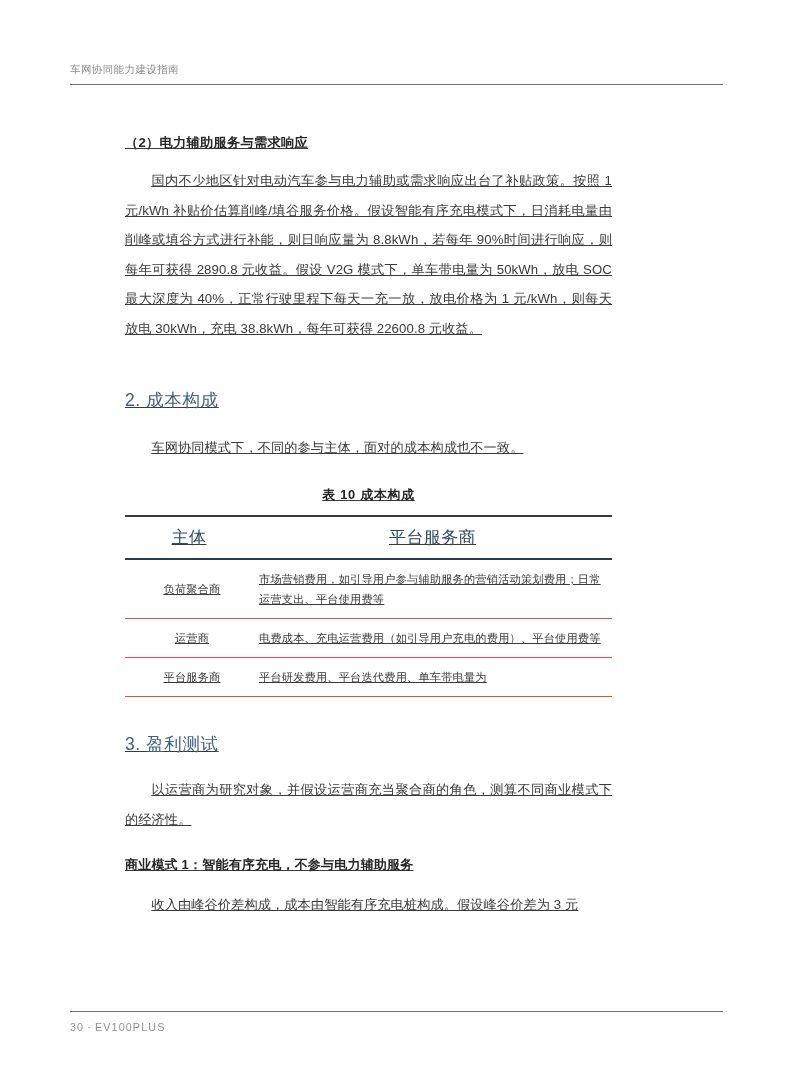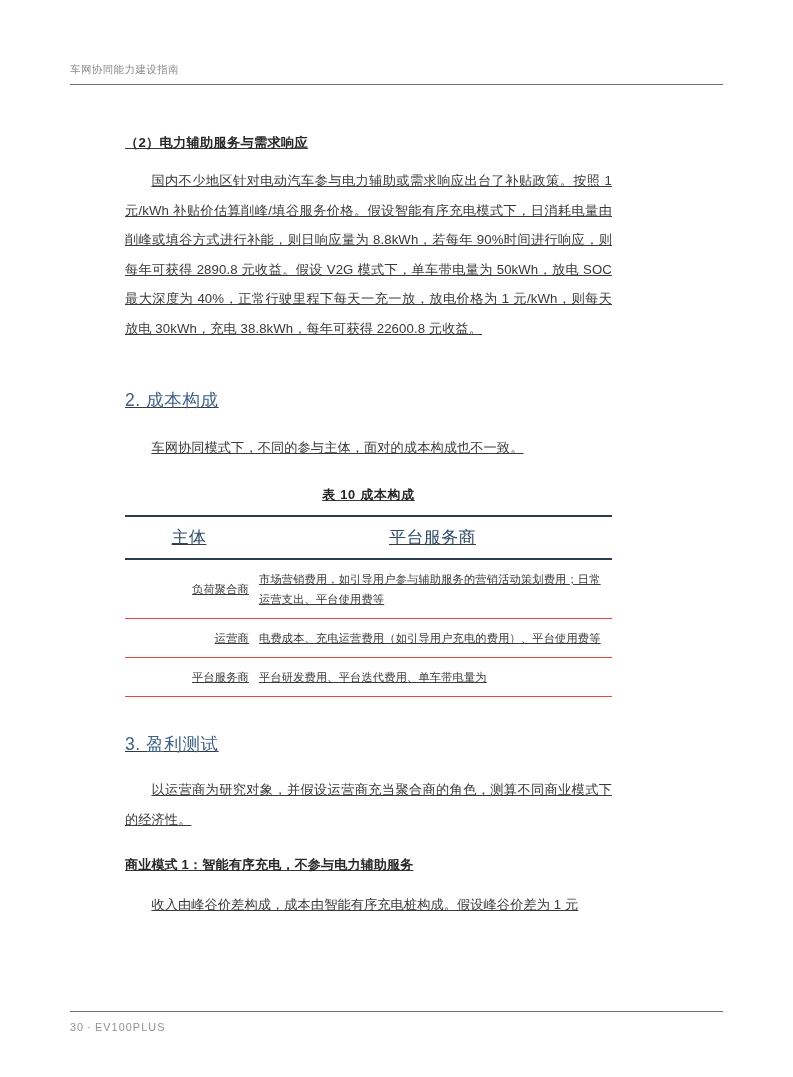--- a/index.html
+++ b/index.html
@@ -129,21 +129,21 @@
   table.cost-table tbody td {
     font-size: 11.2px;
     color: #3a3a3a;
     padding: 9px 4px 9px 4px;
     line-height: 20px;
     vertical-align: middle;
     border-bottom: 1px solid #ef4444;
     letter-spacing: 0.2px;
   }
   table.cost-table tbody td.c-subject {
-    text-align: right;
+    text-align: center;
     padding-left: 10px;
     white-space: nowrap;
   }
   table.cost-table tbody td.c-cost {
     text-align: left;
     padding-left: 6px;
     padding-right: 6px;
   }
   table.cost-table col.col-subject { width: 128px; }
   table.cost-table col.col-cost { width: 359px; }
@@ -233,21 +233,21 @@
     <div class="gap-18"></div>
 
     <p class="body-par indent">以运营商为研究对象，并假设运营商充当聚合商的角色，测算不同商业模式下的经济性。</p>
 
     <div class="gap-20"></div>
 
     <div class="bold-lead">商业模式 1：智能有序充电，不参与电力辅助服务</div>
 
     <div class="gap-14"></div>
 
-    <p class="body-par indent">收入由峰谷价差构成，成本由智能有序充电桩构成。假设峰谷价差为 1 元</p>
+    <p class="body-par indent">收入由峰谷价差构成，成本由智能有序充电桩构成。假设峰谷价差为 3 元</p>
 
   </div>
 
   <div class="running-footer">
     <div class="rf-rule"></div>
     <div class="rf-text">
       <span>30</span><span class="rf-sep">·</span><span>EV100PLUS</span>
     </div>
   </div>
 

